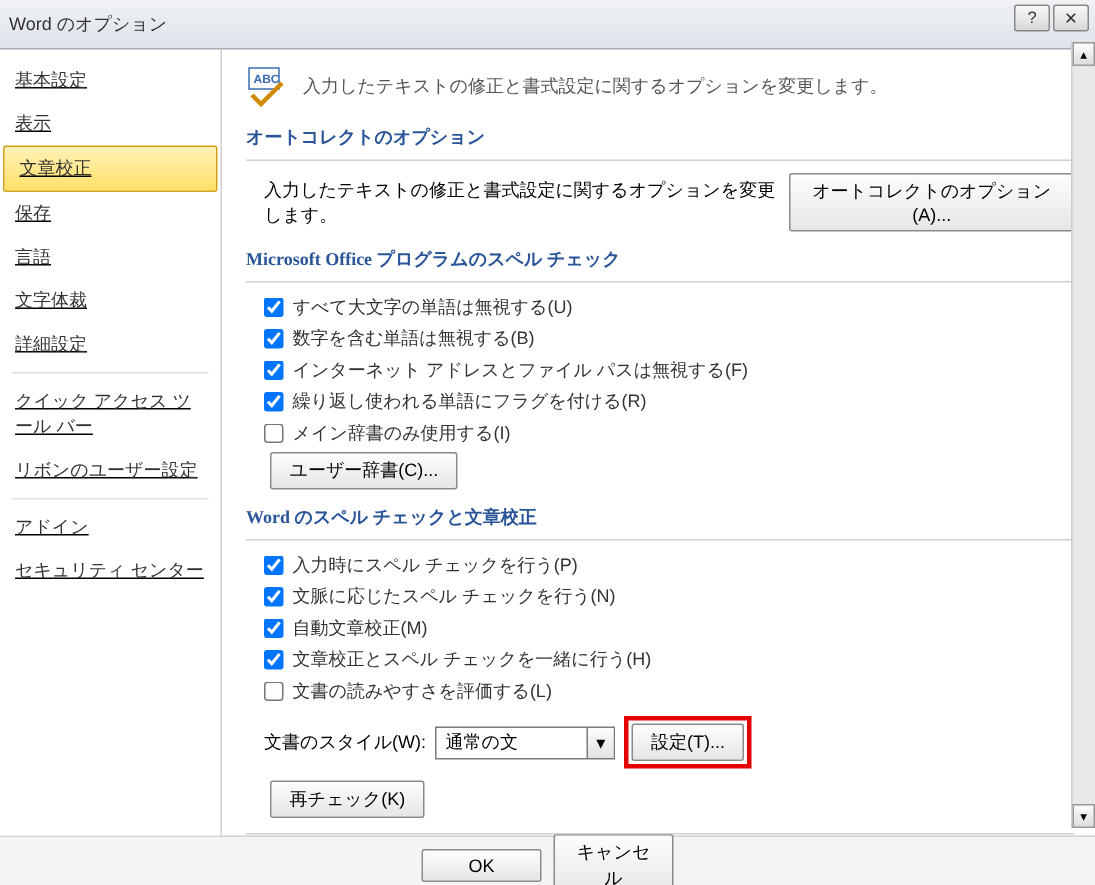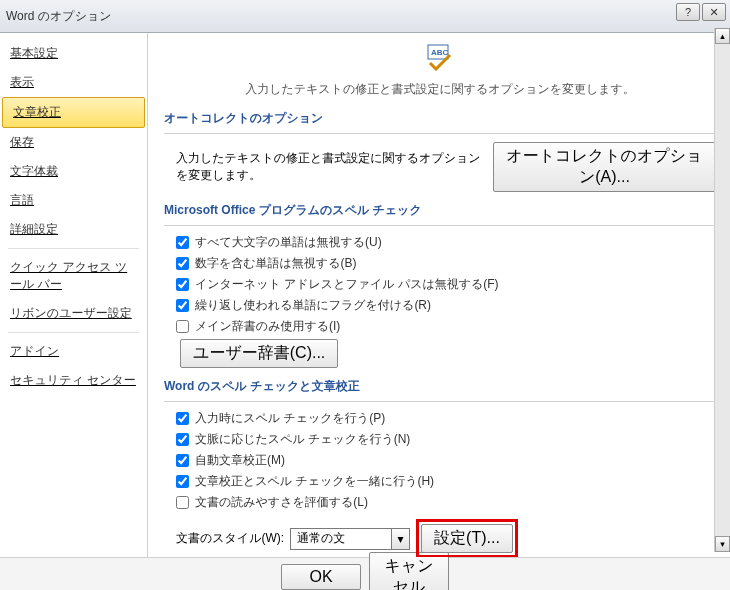--- a/index.html
+++ b/index.html
@@ -7,29 +7,29 @@
     .titlebar { height: 28px; background: linear-gradient(#f0f2f5, #dee3ea); border-bottom: 1px solid #a5acb5; display: flex; align-items: center; padding: 16px 6px; position: relative; }
     .titlebar-text { font-size: 12px; color: #333; }
     .titlebar-buttons { position: absolute; right: 4px; top: 3px; display: flex; gap: 2px; }
     .titlebar-btn { width: 24px; height: 18px; background: linear-gradient(#f8f8f8,#d8d8d8); border: 1px solid #888; border-radius: 2px; display: flex; align-items: center; justify-content: center; font-size: 11px; color: #333; }
     .content { display: flex; height: 524px; }
     .sidebar { width: 148px; background: #fff; border-right: 1px solid #d0d0d0; padding-top: 6px; text-decoration: underline; }
     .sidebar-item { padding: 6px 10px; cursor: pointer; color: #333; }
     .sidebar-item.selected { background: linear-gradient(#fff2b8, #ffe066); border: 1px solid #d4a017; margin: 0 2px; border-radius: 2px; }
     .sidebar-sep { height: 1px; background: #e0e0e0; margin: 4px 8px; }
     .main { flex: 1; padding: 10px 14px 10px 16px; overflow-y: auto; position: relative; }
-    .header-row { display: flex; align-items: center; gap: 10px; margin-bottom: 12px; flex-direction: column; }
+    .header-row { display: flex; align-items: center; gap: 10px; margin-bottom: 12px; }
     .header-icon { width: 28px; height: 28px; display: flex; align-items: center; justify-content: center; }
     .header-text { color: #555; font-size: 12px; }
-    .section-header { color: #2a5699; font-size: 12px; margin: 10px 0 6px 0; font-weight: bold; }
+    .section-header { color: #2a5699; font-size: 12px; margin: 10px 0 6px 0; font-weight: bold; font-family: Liberation Serif, serif; }
     .sep-line { height: 1px; background: #d0d0d0; margin-bottom: 8px; }
     .row { display: flex; align-items: center; gap: 6px; margin: 4px 0 4px 12px; }
     .row label { color: #333; }
     .chk { width: 13px; height: 13px; }
-    .btn { background: linear-gradient(#fdfdfd,#e6e6e6); border: 1px solid #8a8a8a; padding: 3px 12px; font-size: 16px; cursor: pointer; border-radius: 2px; }
+    .btn { background: linear-gradient(#fdfdfd,#e6e6e6); border: 1px solid #8a8a8a; padding: 3px 12px; font-size: 12px; cursor: pointer; border-radius: 2px; }
     .btn-inline { margin-left: 4px; }
     .style-row { display: flex; align-items: center; gap: 6px; margin: 8px 0 8px 12px; }
     .combo { display: inline-flex; align-items: center; border: 1px solid #7a7a7a; background: #fff; height: 22px; }
     .combo-text { padding: 0 6px; width: 100px; }
     .combo-arrow { width: 18px; height: 100%; border-left: 1px solid #7a7a7a; display: flex; align-items: center; justify-content: center; background: linear-gradient(#fdfdfd,#e2e2e2); }
     .red-box { border: 3px solid #e30000; padding: 2px; display: inline-block; }
     .footer { height: 38px; border-top: 1px solid #d0d0d0; display: flex; justify-content: center; align-items: center; gap: 8px; padding: 0 14px; background: #f4f4f4; }
     .footer .btn { width: 80px; }
     .scrollbar { position: absolute; right: 0; top: 28px; width: 16px; height: 524px; background: #e8e8e8; border-left:1px solid #ccc; }
     .scroll-up, .scroll-down { height: 16px; background: linear-gradient(#fdfdfd,#dcdcdc); border:1px solid #999; display:flex; align-items:center; justify-content:center; font-size:9px; }
@@ -45,22 +45,22 @@
     <div class="titlebar-btn">✕</div>
   </div>
 </div>
 
 <div class="content">
   <div class="sidebar">
     <div class="sidebar-item">基本設定</div>
     <div class="sidebar-item">表示</div>
     <div class="sidebar-item selected">文章校正</div>
     <div class="sidebar-item">保存</div>
+    <div class="sidebar-item">言語</div>
     <div class="sidebar-item">文字体裁</div>
-    <div class="sidebar-item">言語</div>
     <div class="sidebar-item">詳細設定</div>
     <div class="sidebar-sep"></div>
     <div class="sidebar-item">クイック アクセス ツール バー</div>
     <div class="sidebar-item">リボンのユーザー設定</div>
     <div class="sidebar-sep"></div>
     <div class="sidebar-item">アドイン</div>
     <div class="sidebar-item">セキュリティ センター</div>
   </div>
 
   <div class="main">

